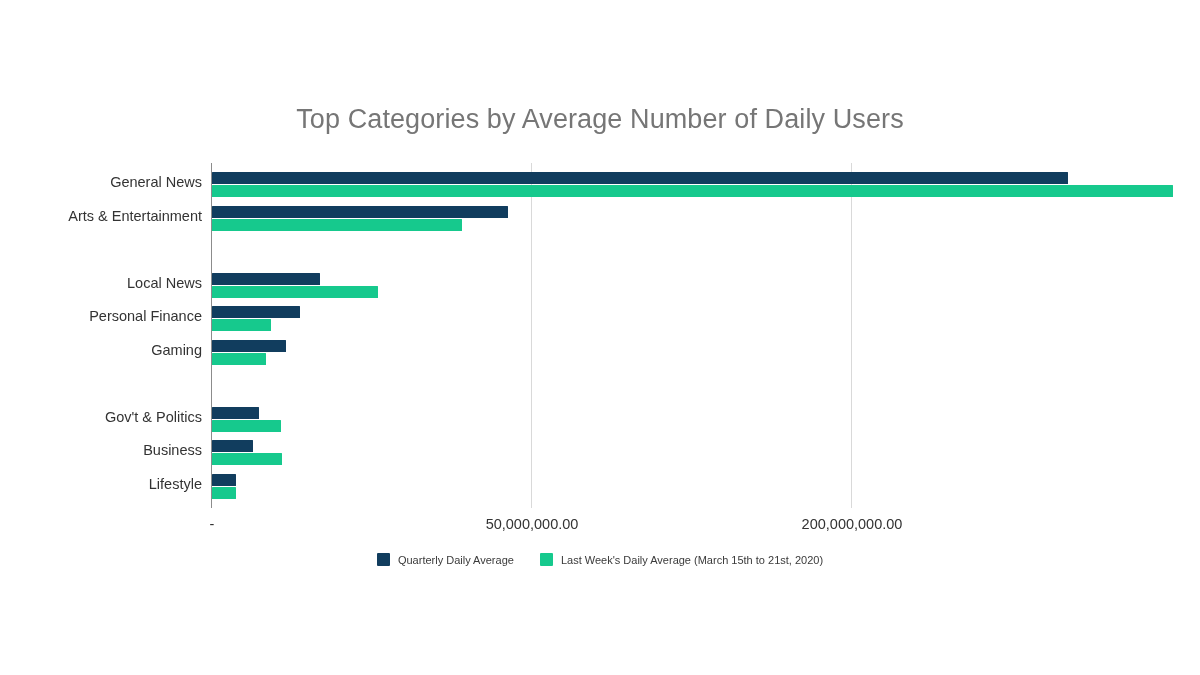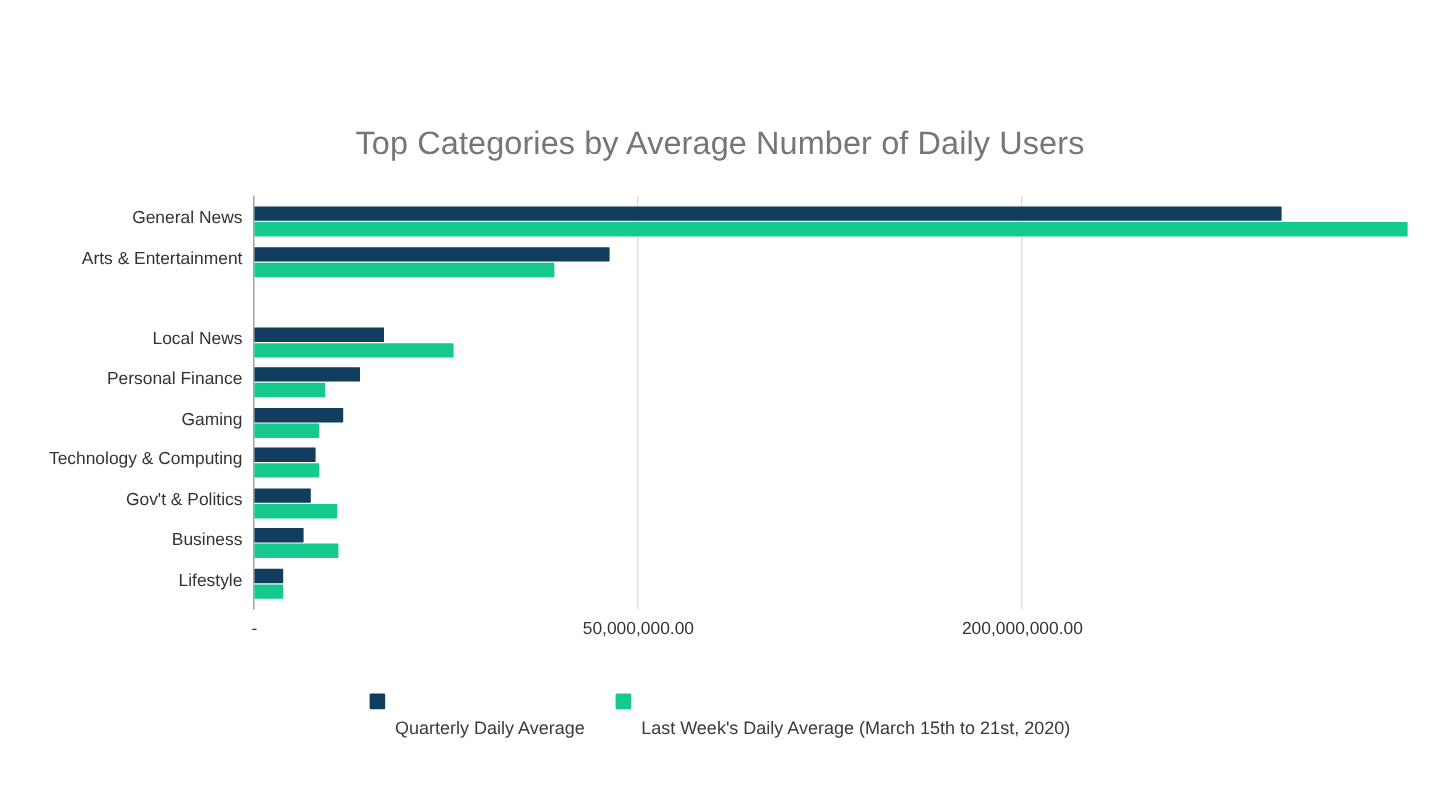--- a/index.html
+++ b/index.html
@@ -129,24 +129,23 @@
     align-items: center;
     gap: 8px;
   }
   .legend-swatch {
     width: 13px;
     height: 13px;
     border-radius: 1px;
     display: inline-block;
   }
   .legend-label {
-    font-size: 15px;
+    font-size: 11px;
     color: #3a3a3a;
     white-space: nowrap;
-    margin-top: 46px;
   }
 </style>
 </head>
 <body>
 
 <div class="chart-root">
 
   <div class="chart-title">Top Categories by Average Number of Daily Users</div>
 
   <div class="plot-wrap">
@@ -174,25 +173,20 @@
         <div class="cat-row" style="top: 107.5px;">
           <div class="cat-label">Local News</div>
           <div class="bar series-0" title="Quarterly Daily Average: 16,800,000" style="width: 107.52px; background: rgb(17, 61, 94);"></div>
           <div class="bar series-1" title="Last Week's Daily Average (March 15th to 21st, 2020): 26,000,000" style="width: 166.4px; background: rgb(22, 201, 141);"></div>
         </div>
         <div class="cat-row" style="top: 174.5px;">
           <div class="cat-label">Gaming</div>
           <div class="bar series-0" title="Quarterly Daily Average: 11,500,000" style="width: 73.6px; background: rgb(17, 61, 94);"></div>
           <div class="bar series-1" title="Last Week's Daily Average (March 15th to 21st, 2020): 8,400,000" style="width: 53.76px; background: rgb(22, 201, 141);"></div>
         </div>
-        <div class="cat-row" style="top: 208px;">
-          <div class="cat-label">Technology &amp; Computing</div>
-          <div class="bar series-0" title="Quarterly Daily Average: 8,000,000" style="width: 51.2px; background: rgb(17, 61, 94);"></div>
-          <div class="bar series-1" title="Last Week's Daily Average (March 15th to 21st, 2020): 8,400,000" style="width: 53.76px; background: rgb(22, 201, 141);"></div>
-        </div>
         <div class="cat-row" style="top: 275px;">
           <div class="cat-label">Business</div>
           <div class="bar series-0" title="Quarterly Daily Average: 6,400,000" style="width: 40.96px; background: rgb(17, 61, 94);"></div>
           <div class="bar series-1" title="Last Week's Daily Average (March 15th to 21st, 2020): 11,000,000" style="width: 70.4px; background: rgb(22, 201, 141);"></div>
         </div>
         <div class="cat-row" style="top: 241.5px;">
           <div class="cat-label">Gov't &amp; Politics</div>
           <div class="bar series-0" title="Quarterly Daily Average: 7,300,000" style="width: 46.72px; background: rgb(17, 61, 94);"></div>
           <div class="bar series-1" title="Last Week's Daily Average (March 15th to 21st, 2020): 10,800,000" style="width: 69.12px; background: rgb(22, 201, 141);"></div>
         </div>

